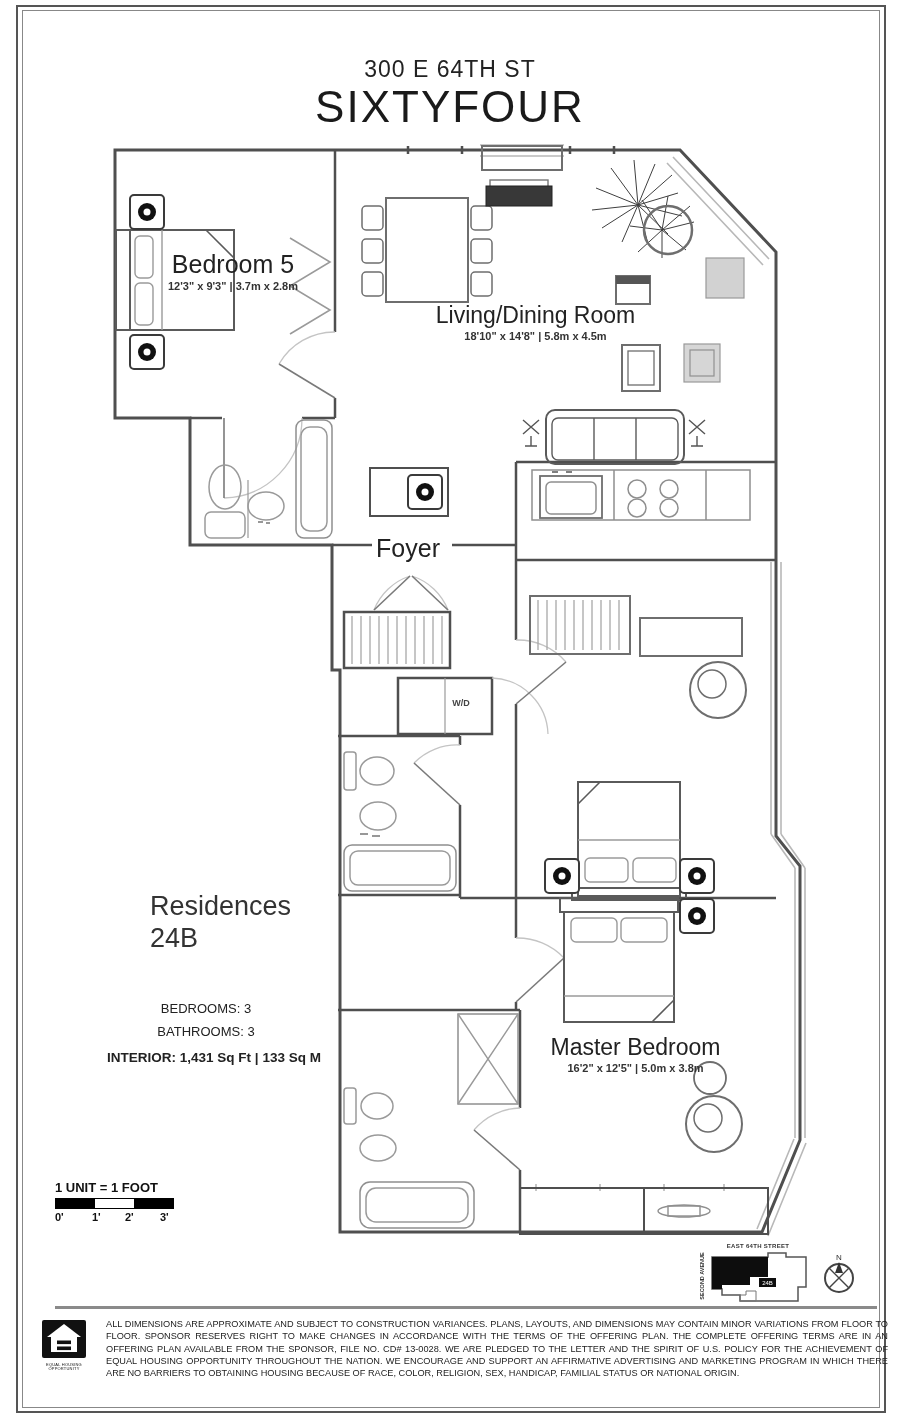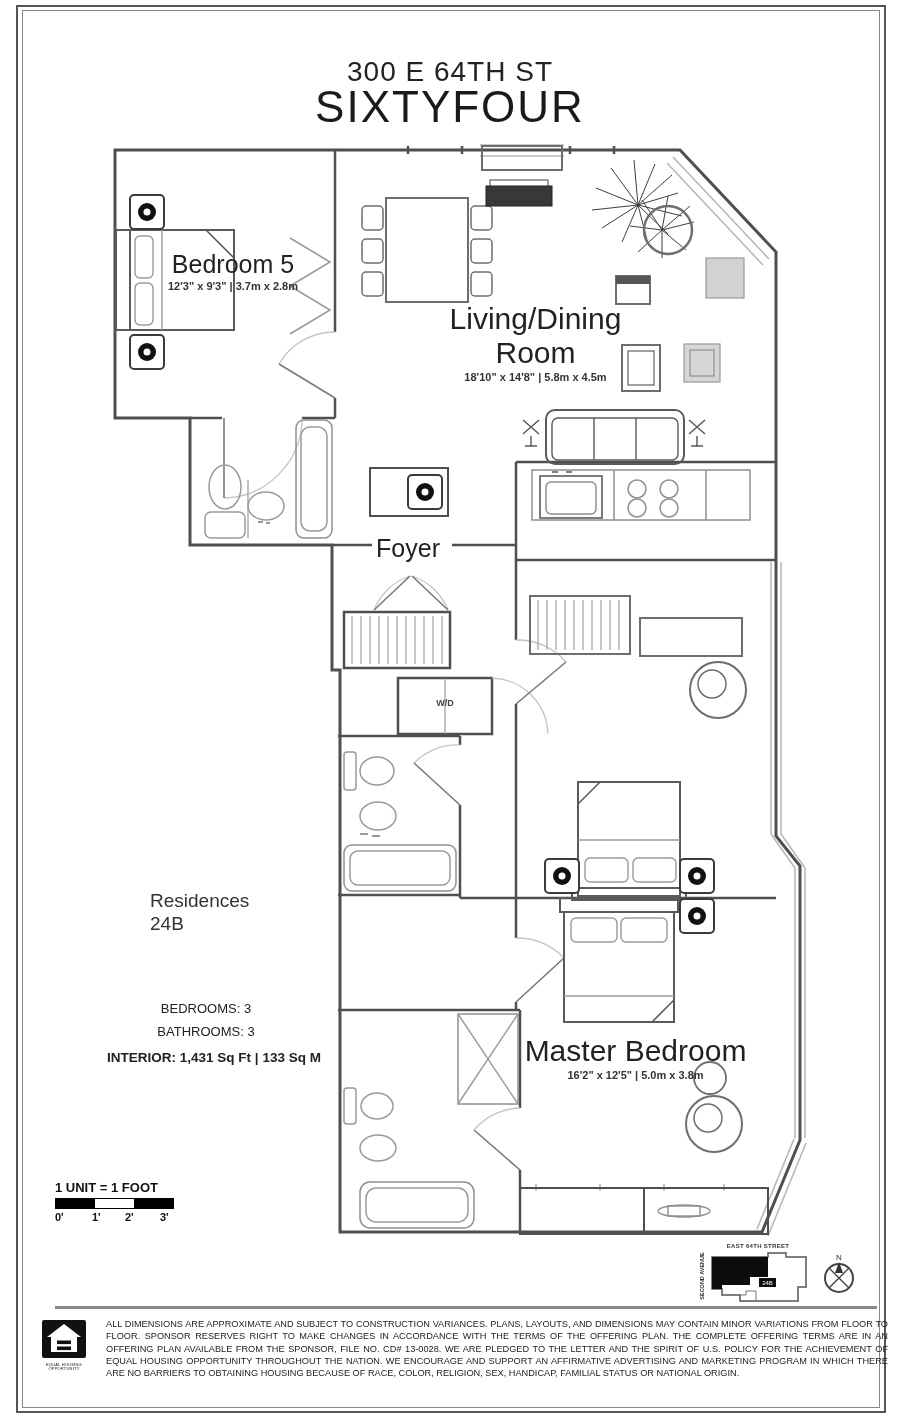--- a/index.html
+++ b/index.html
@@ -2,32 +2,32 @@
 <html><head>
 <meta charset="utf-8">
 <style>
   html,body{margin:0;padding:0;background:#fff;}
   .page{position:relative;width:900px;height:1418px;background:#fff;overflow:hidden;
         font-family:"Liberation Sans", sans-serif;color:#1c1c1c;}
   .frame-outer{position:absolute;left:16px;top:5px;right:14px;bottom:5px;border:2px solid #555;}
   .frame-inner{position:absolute;left:22px;top:10px;right:20px;bottom:10px;border:1px solid #888;}
   .abs{position:absolute;}
   .ctr{text-align:center;}
-  .title-address{left:0;right:0;top:56px;font-size:28px;letter-spacing:1px;color:#222;}
+  .title-address{left:0;right:0;top:56px;font-size:23px;letter-spacing:1px;color:#222;}
   .title-building{left:0;right:0;top:82px;font-size:44px;font-weight:500;letter-spacing:2px;color:#1a1a1a;}
-  .room-name{font-size:30px;color:#222;}
+  .room-name{font-size:23px;color:#222;}
   .room-dims{font-size:11px;font-weight:600;color:#333;margin-top:1px;}
   .bedroom2-label{left:118px;top:250px;width:230px;}
   .bedroom2-label .room-name{font-size:25px;}
   .living-label{left:408px;top:302px;width:255px;}
   .foyer-label{left:368px;top:534px;width:80px;font-size:25px;color:#222;}
   .bedroom3-label{left:540px;top:740px;width:210px;}
   .master-label{left:518px;top:1034px;width:235px;}
-  .wd-label{left:398px;top:698px;width:94px;font-size:9px;font-weight:600;color:#444;}
-  .residences{left:150px;top:890px;font-size:19px;line-height:1.2;color:#333;}
+  .wd-label{left:398px;top:698px;width:94px;font-size:9px;font-weight:600;color:#444;padding-left:16px;}
+  .residences{left:150px;top:890px;font-size:27px;line-height:1.2;color:#333;}
   .counts{left:116px;top:997px;width:180px;font-size:13px;font-weight:500;line-height:1.8;color:#222;}
   .interior{left:85px;top:1050px;width:258px;font-size:13.5px;font-weight:700;color:#222;}
   .scale-block{left:55px;top:1180px;width:130px;}
   .scale-label{font-size:13px;font-weight:700;color:#111;}
   .scale-bar{position:relative;margin-top:3px;width:117px;height:9px;border:1.5px solid #000;display:flex;}
   .scale-bar span{flex:1;}
   .sb-b{background:#000;} .sb-w{background:#fff;}
   .scale-ticks{position:relative;height:14px;margin-top:2px;font-size:11px;font-weight:700;color:#111;}
   .scale-ticks span{position:absolute;top:0;}
   .divider{left:55px;top:1306px;width:822px;height:3px;background:#8a8a8a;}

